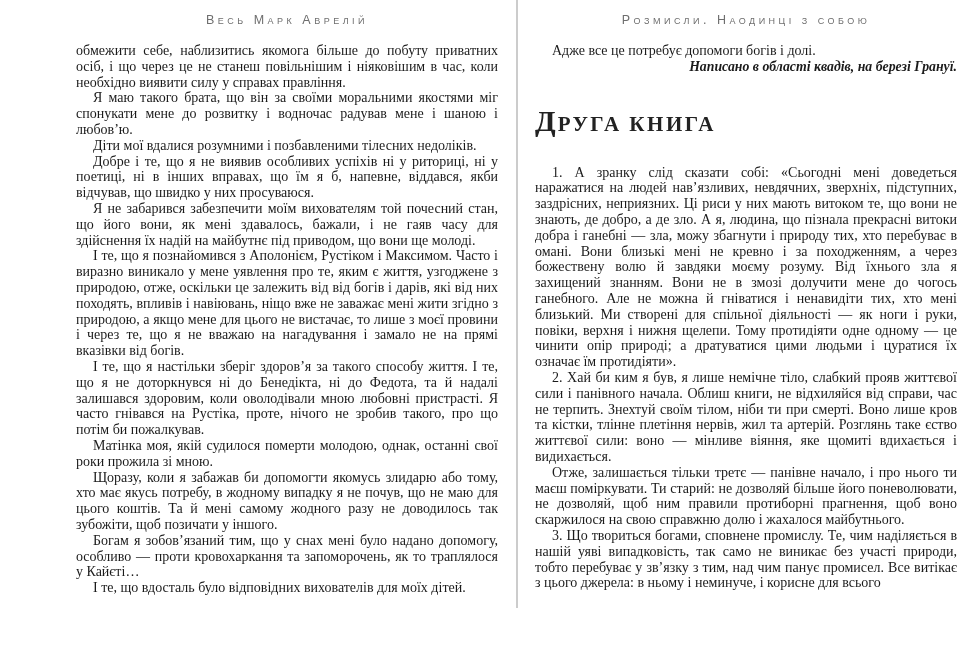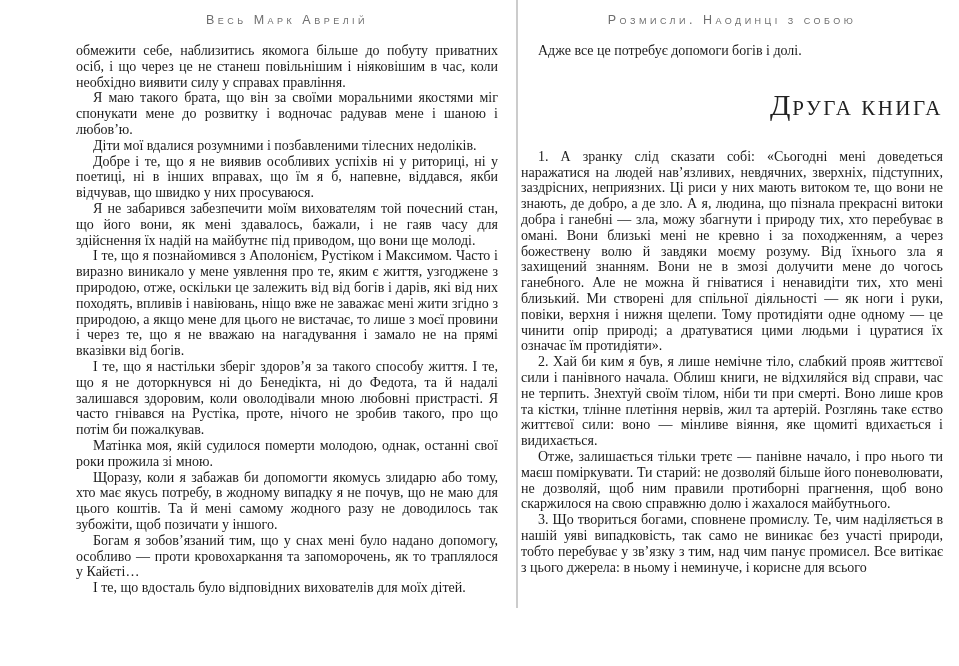--- a/index.html
+++ b/index.html
@@ -15,21 +15,21 @@
   .divider {
     position: absolute; left: 478px; top: 0;
     width: 2px; height: 656px; background: #cccccc;
   }
   .bottom-rule {
     position: absolute; left: 0; top: 655px;
     width: 959px; height: 1px; background: #c6c6c6;
   }
   .text-block { position: absolute; top: 0; width: 422px; }
   .text-block.left  { left: 38px; }
-  .text-block.right { left: 483px; }
+  .text-block.right { left: 497px; }
   .running-head {
     margin-top: 13px;
     text-align: center;
     font-family: "Liberation Sans", sans-serif;
     font-variant: small-caps;
     font-size: 12.5px;
     letter-spacing: 3.5px;
     color: #6e6e6e;
     white-space: nowrap;
   }
@@ -46,24 +46,25 @@
     margin-top: 8px;
     text-indent: 0 !important;
     text-align: right;
     font-style: italic;
     font-weight: bold;
     font-size: 13.8px;
   }
   .chapter-heading {
     margin-top: 30px;
     margin-bottom: 22px;
-    text-align: right;
+    text-align: left;
     line-height: 32px;
     color: #222222;
     white-space: nowrap;
+    font-weight: bold;
   }
   .chapter-initial { font-size: 30px; letter-spacing: 2px; }
   .chapter-rest    { font-size: 21px; letter-spacing: 2.5px; text-transform: uppercase; }
   .folio {
     position: absolute; top: 633px;
     font-family: "Liberation Sans", sans-serif;
     font-size: 12px; letter-spacing: 1px;
     color: #0369a1;
   }
   .folio.left  { left: 211px; }
@@ -91,20 +92,21 @@
       <p>Щоразу, коли я забажав би допомогти якомусь злидарю або тому, хто має якусь потребу, в жодному випадку я не почув, що не маю для цього коштів. Та й мені самому жодного разу не доводилось так зубожіти, щоб позичати у іншого.</p>
       <p>Богам я зобов’язаний тим, що у снах мені було надано допомогу, особливо — проти кровохаркання та запоморочень, як то траплялося у Кайєті…</p>
       <p>І те, що вдосталь було відповідних вихователів для моїх дітей.</p>
     </div>
   </div>
 
   <div class="text-block right">
     <div class="running-head">Розмисли. Наодинці з собою</div>
     <div class="body-text">
       <p>Адже все це потребує допомоги богів і долі.</p>
+      <p class="colophon">Написано в області квадів, на березі Грануї.</p>
       <div class="chapter-heading">
         <span class="chapter-initial">Д</span><span class="chapter-rest">руга книга</span>
       </div>
       <p>1. А зранку слід сказати собі: «Сьогодні мені доведеться наражатися на людей нав’язливих, невдячних, зверхніх, підступних, заздрісних, неприязних. Ці риси у них мають витоком те, що вони не знають, де добро, а де зло. А я, людина, що пізнала прекрасні витоки добра і ганебні — зла, можу збагнути і природу тих, хто перебуває в омані. Вони близькі мені не кревно і за походженням, а через божествену волю й завдяки моєму розуму. Від їхнього зла я захищений знанням. Вони не в змозі долучити мене до чогось ганебного. Але не можна й гніватися і ненавидіти тих, хто мені близький. Ми створені для спільної діяльності — як ноги і руки, повіки, верхня і нижня щелепи. Тому протидіяти одне одному — це чинити опір природі; а дратуватися цими людьми і цуратися їх означає їм протидіяти».</p>
       <p>2. Хай би ким я був, я лише немічне тіло, слабкий прояв життєвої сили і панівного начала. Облиш книги, не відхиляйся від справи, час не терпить. Знехтуй своїм тілом, ніби ти при смерті. Воно лише кров та кістки, тлінне плетіння нервів, жил та артерій. Розглянь таке єство життєвої сили: воно — мінливе віяння, яке щомиті вдихається і видихається.</p>
       <p>Отже, залишається тільки третє — панівне начало, і про нього ти маєш поміркувати. Ти старий: не дозволяй більше його поневолювати, не дозволяй, щоб ним правили протиборні прагнення, щоб воно скаржилося на свою справжню долю і жахалося майбутнього.</p>
       <p>3. Що твориться богами, сповнене промислу. Те, чим наділяється в нашій уяві випадковість, так само не виникає без участі природи, тобто перебуває у зв’язку з тим, над чим панує промисел. Все витікає з цього джерела: в ньому і неминуче, і корисне для всього</p>
     </div>
   </div>
 

